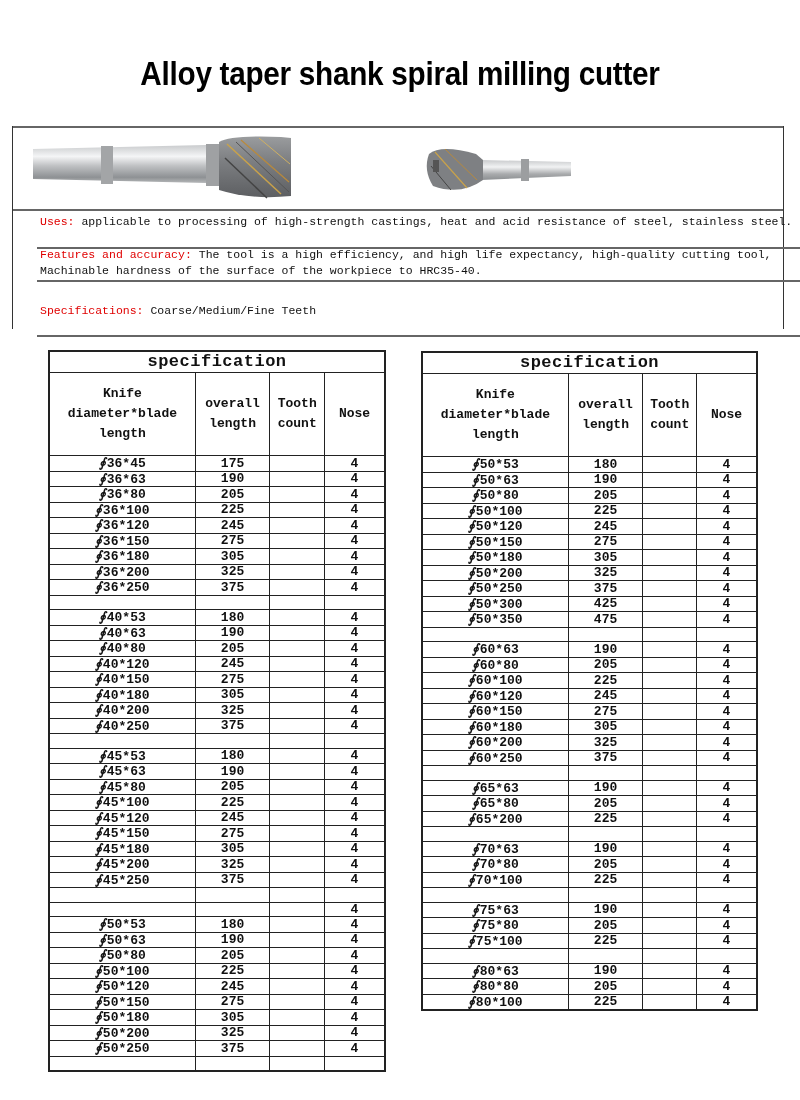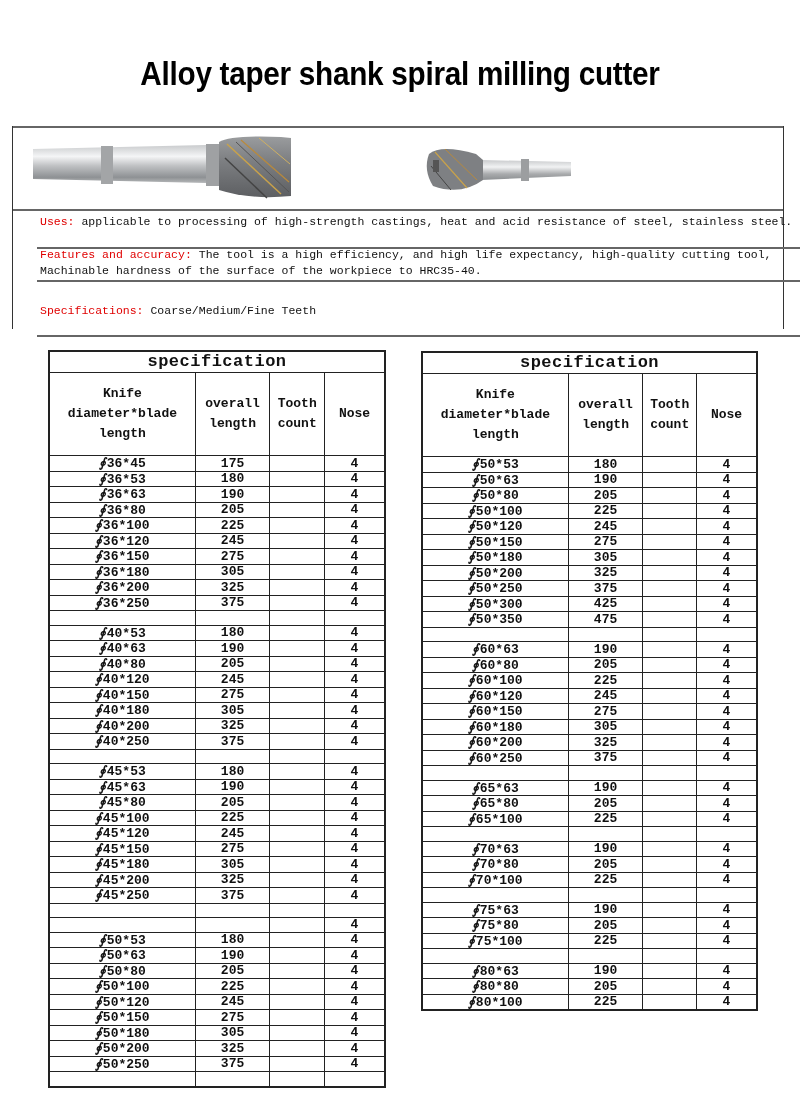--- a/index.html
+++ b/index.html
@@ -107,26 +107,20 @@
     </tr>
   </thead>
   <tbody>
       <tr>
         <td class="dia"><span class="phi">∮</span><span>36*45</span></td>
         <td>175</td>
         <td></td>
         <td>4</td>
       </tr>
       <tr>
-        <td class="dia"><span class="phi">∮</span><span>36*53</span></td>
-        <td>180</td>
-        <td></td>
-        <td>4</td>
-      </tr>
-      <tr>
         <td class="dia"><span class="phi">∮</span><span>36*63</span></td>
         <td>190</td>
         <td></td>
         <td>4</td>
       </tr>
       <tr>
         <td class="dia"><span class="phi">∮</span><span>36*80</span></td>
         <td>205</td>
         <td></td>
         <td>4</td>
@@ -507,21 +501,21 @@
         <td></td>
         <td>4</td>
       </tr>
       <tr>
         <td class="dia"><span class="phi">∮</span><span>65*80</span></td>
         <td>205</td>
         <td></td>
         <td>4</td>
       </tr>
       <tr>
-        <td class="dia"><span class="phi">∮</span><span>65*100</span></td>
+        <td class="dia"><span class="phi">∮</span><span>65*200</span></td>
         <td>225</td>
         <td></td>
         <td>4</td>
       </tr>
       <tr class="blank">
         <td class="dia"></td>
         <td></td>
         <td></td>
         <td></td>
       </tr>

